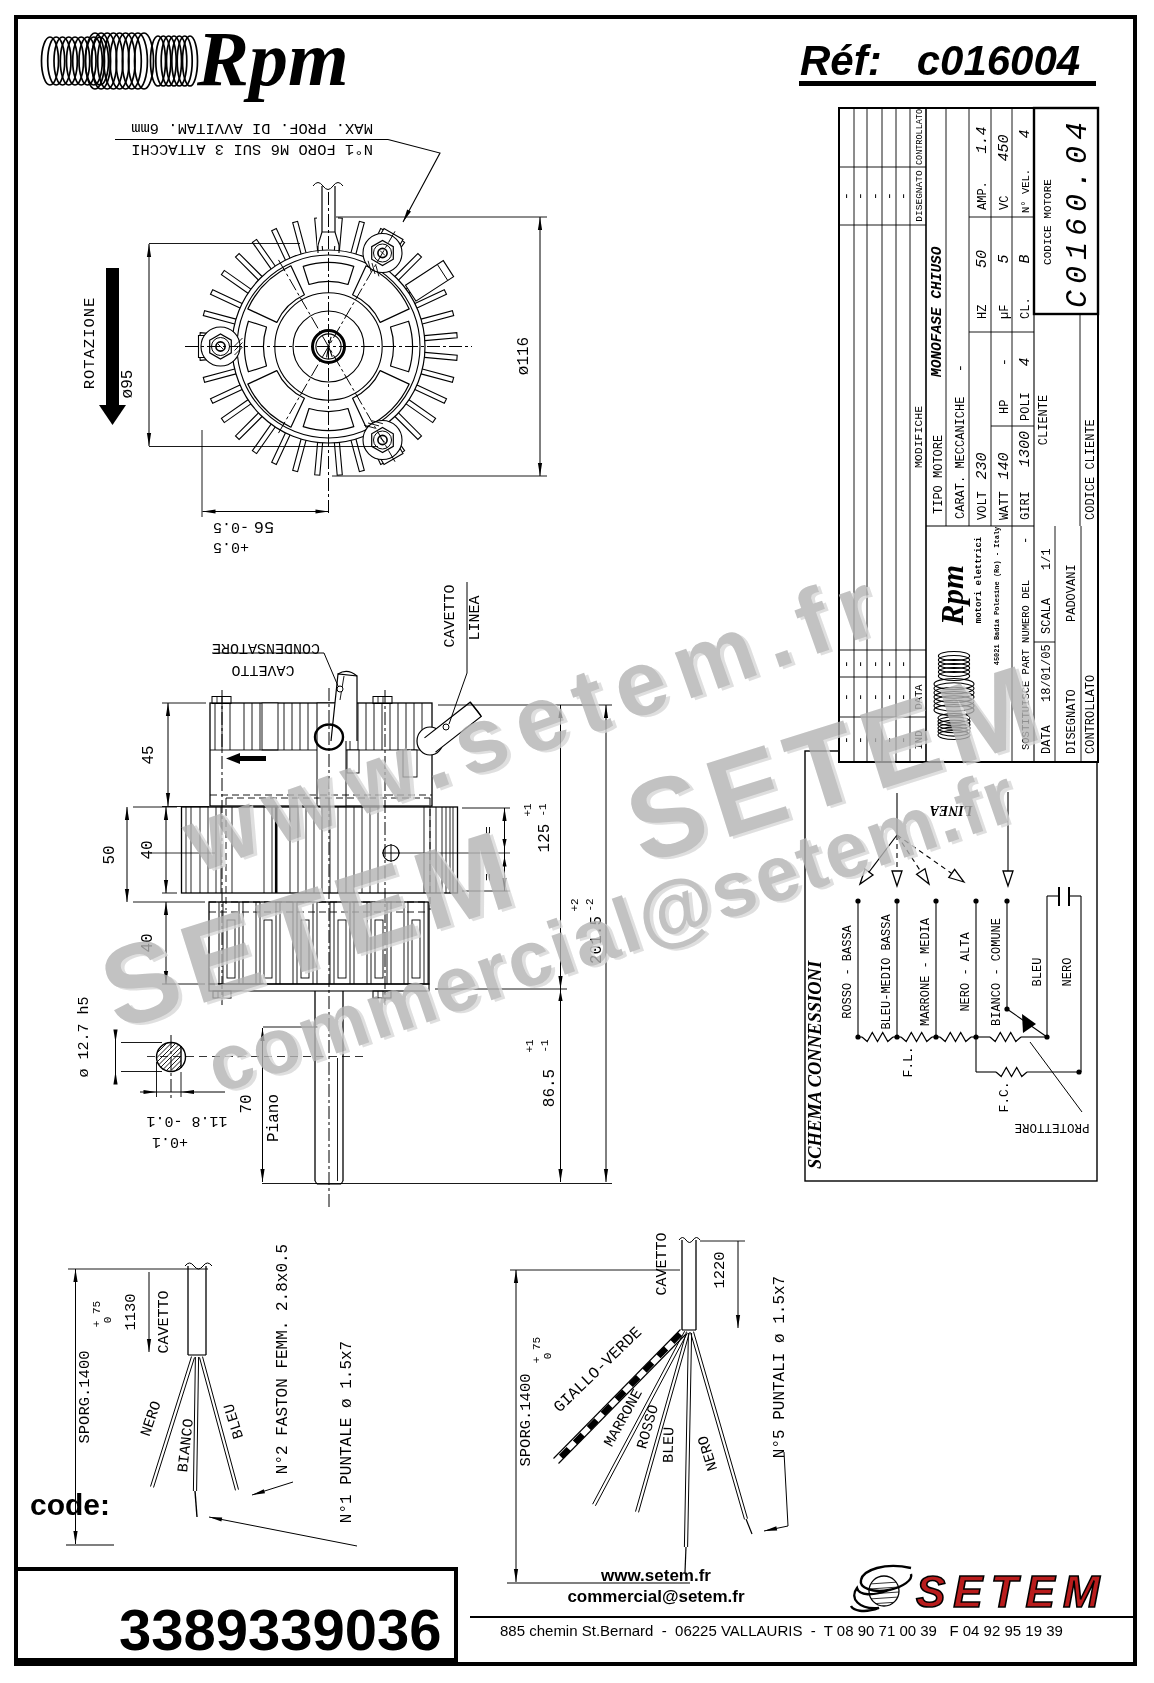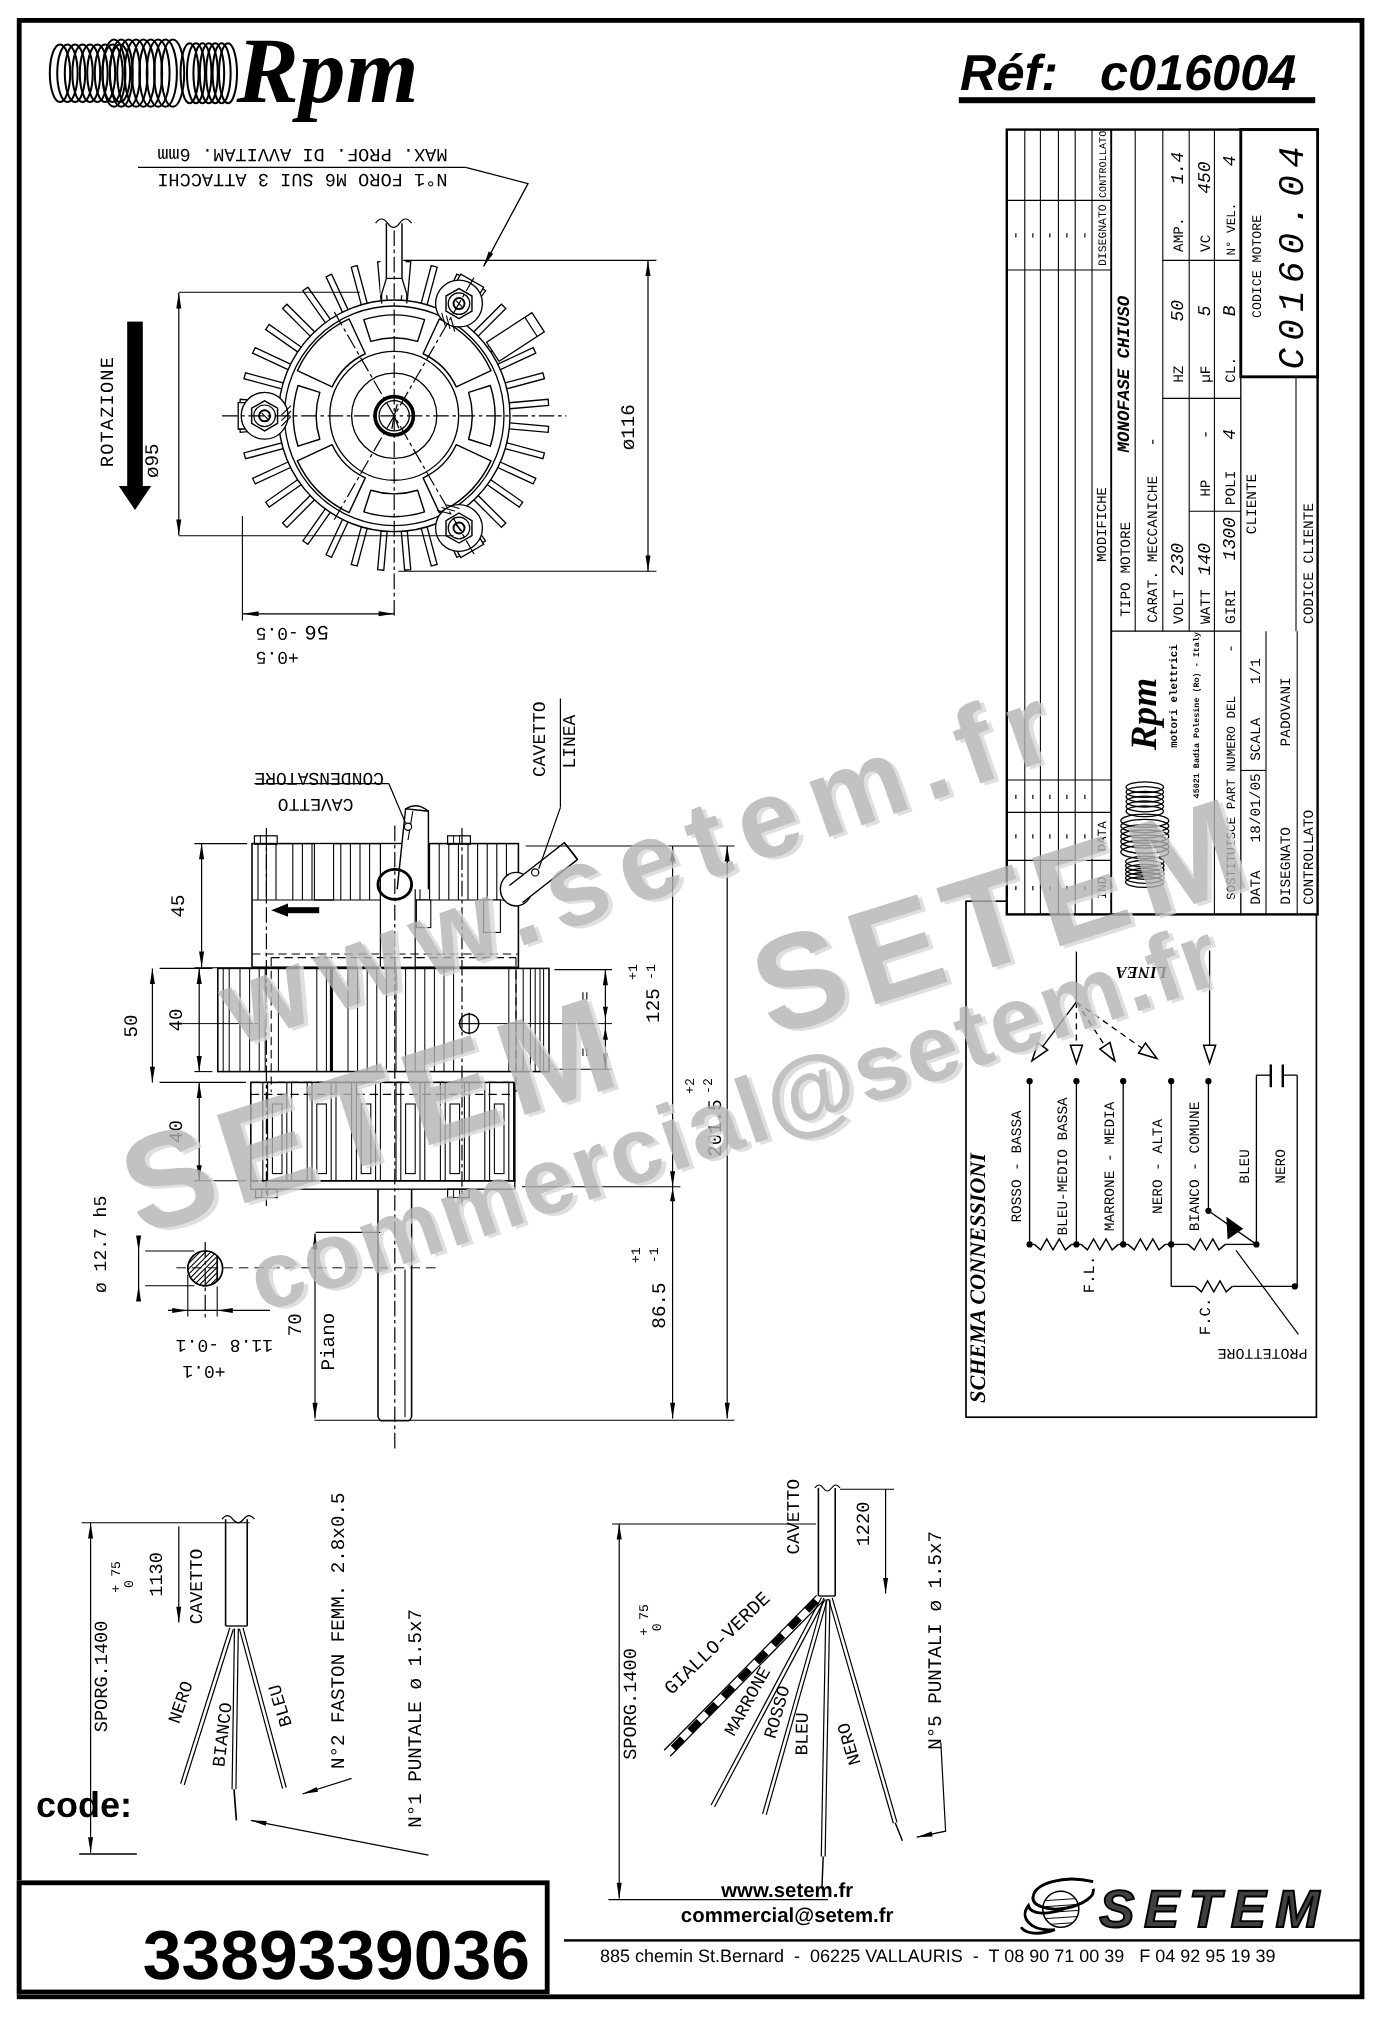--- a/index.html
+++ b/index.html
@@ -648,21 +648,21 @@
       <ellipse cx="190.0" cy="61" rx="7.5" ry="25" fill="none" stroke="#000" stroke-width="1.7"></ellipse>
     </svg>
 
 <div class="abs" style="left:14px;top:1567px;width:444px;height:95px;border:4.5px solid #000;background:#fff;z-index:5;"></div>
 <div class="abs" style="left:30px;top:1488px;font-weight:bold;font-size:30px;z-index:6;">code:</div>
 <div class="abs" style="left:119px;top:1596px;font-weight:bold;font-size:58px;z-index:6;">3389339036</div>
 <div class="abs" style="left:470px;top:1565px;width:372px;text-align:center;font-weight:bold;font-size:17px;line-height:21px;z-index:6;">www.setem.fr<br>commercial@setem.fr</div>
 <div class="abs" style="left:470px;top:1616px;width:665px;height:2px;background:#000;z-index:6;"></div>
 <div class="abs" style="left:500px;top:1622px;font-size:15px;z-index:6;">885 chemin St.Bernard&nbsp; -&nbsp; 06225 VALLAURIS&nbsp; -&nbsp; T 08 90 71 00 39&nbsp;&nbsp; F 04 92 95 19 39</div>
 
-<div class="abs" style="left:916px;top:1567px;font-style:italic;font-weight:bold;font-size:44px;letter-spacing:8px;color:#404040;-webkit-text-stroke:1.6px #000;z-index:6;">SETEM</div>
+<div class="abs" style="left:916px;top:1567px;font-style:italic;font-weight:bold;font-size:44px;letter-spacing:8px;color:#b91c1c;-webkit-text-stroke:1.6px #000;z-index:6;">SETEM</div>
 <svg class="abs" style="left:845px;top:1560px;z-index:6;" width="80" height="58" viewBox="0 0 80 58">
 <defs>
         <clipPath id="sph">
           <circle cx="39" cy="31" r="15"></circle>
         </clipPath>
       </defs>
 <circle cx="39" cy="31" r="15" fill="none" stroke="#000" stroke-width="1.3"></circle>
 <g clip-path="url(#sph)" stroke="#000" stroke-width="0.8">
 <line x1="24" y1="24" x2="54" y2="22"></line>
         <line x1="24" y1="29" x2="54" y2="27"></line>

